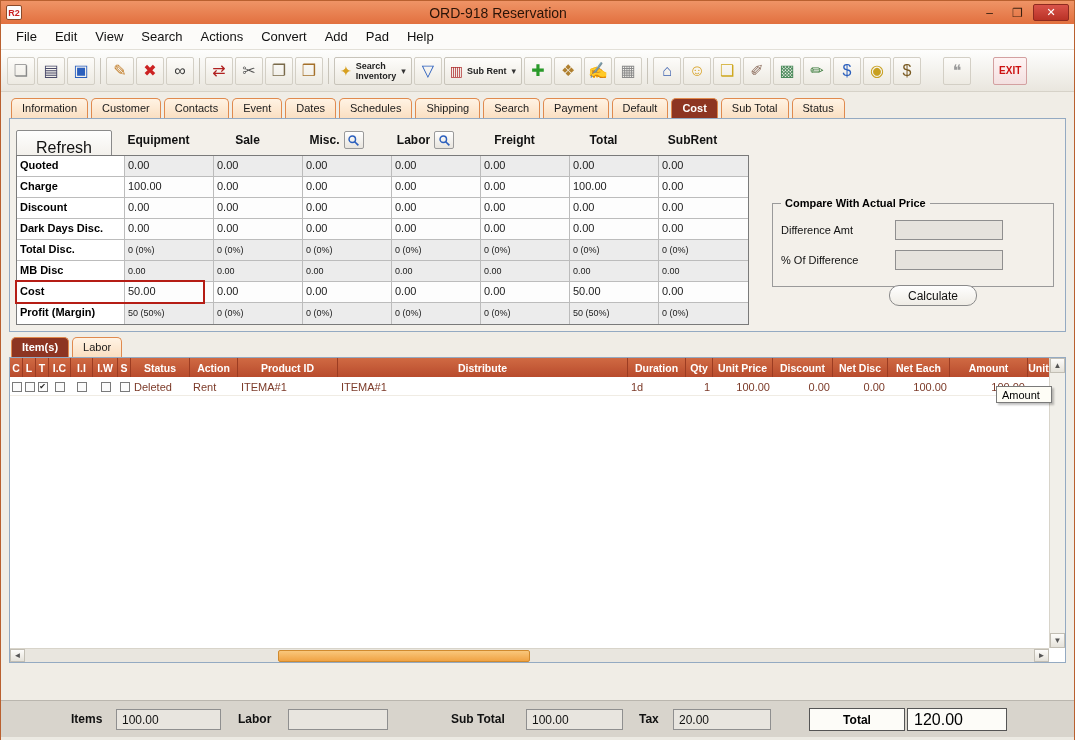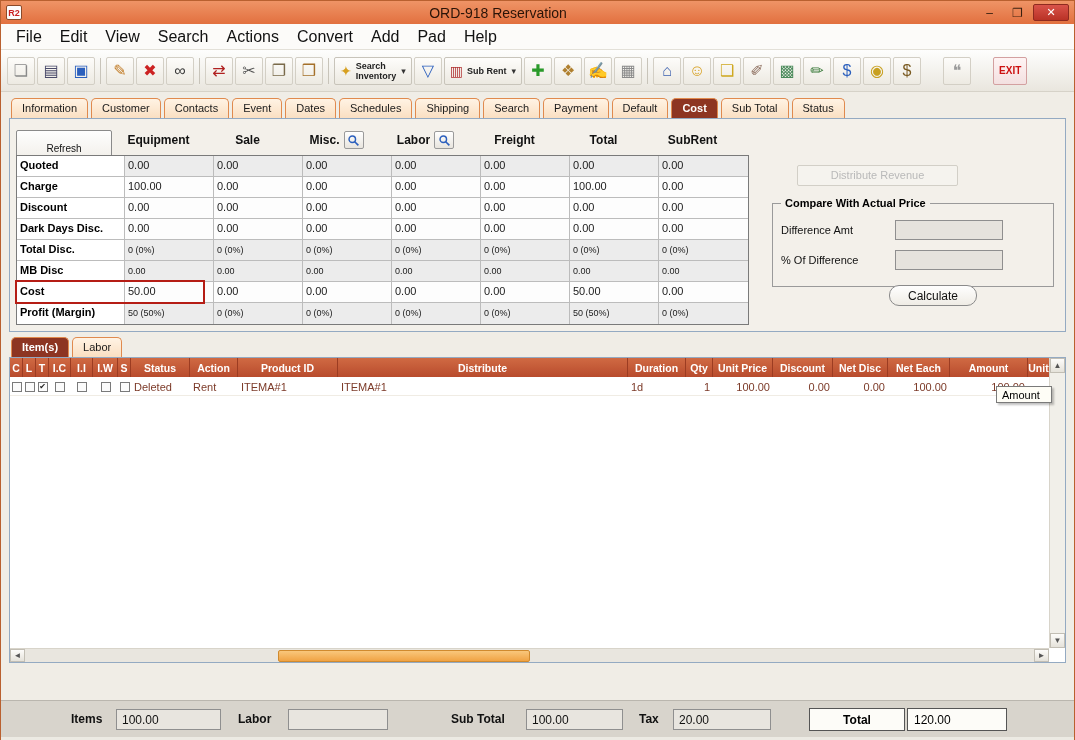--- a/index.html
+++ b/index.html
@@ -9,41 +9,41 @@
   
   .titlebar { height: 23px; background: linear-gradient(#ef9466, #e2703f); display: flex; align-items: center; padding: 0 5px; flex: 0 0 auto; }
   .app-icon { width: 16px; height: 15px; background: #fdfdfd; border: 1px solid #8a4a2a; border-radius: 2px; font-size: 9px; font-weight: bold; color: #c22; display: flex; align-items: center; justify-content: center; }
   .titletext { flex: 1; text-align: center; font-size: 14px; color: #2a1408; }
   .winbtn { width: 25px; height: 17px; display: flex; align-items: center; justify-content: center; font-size: 12px; color: #3a2010; margin-left: 3px; cursor: default; }
   .winbtn.max { border: 0px; }
   .winbtn.close { width: 36px; background: linear-gradient(#d9534a, #b93226); color: #fff; border: 1px solid #8e2a1f; border-radius: 2px; font-size: 11px; }
 
   
   .menubar { height: 26px; background: #fcfbf9; border-bottom: 1px solid #e3e0d8; display: flex; align-items: center; padding-left: 6px; flex: 0 0 auto; }
-  .menu-item { font-size: 16px; color: #111; padding: 4px 9px; }
+  .menu-item { font-size: 13px; color: #111; padding: 4px 9px; }
 
   
   .toolbar { height: 42px; background: linear-gradient(#fefefd, #e9e6de); border-bottom: 1px solid #d6d2c8; display: flex; align-items: center; padding: 0 6px; gap: 2px; flex: 0 0 auto; }
   .tb-btn { width: 28px; height: 28px; display: flex; align-items: center; justify-content: center; font-size: 16px; border: 1px solid #d3cfc5; border-radius: 2px; background: linear-gradient(#fdfcfa, #edeae2); cursor: default; }
   .tb-sep { width: 1px; height: 26px; background: #c8c4ba; margin: 0 3px; }
   .tb-gap { width: 18px; }
   .tb-labeled { height: 28px; display: flex; align-items: center; gap: 4px; border: 1px solid #c8c4ba; border-radius: 2px; background: linear-gradient(#fefdfb, #ece9e1); padding: 1px 5px; cursor: default; }
   .tb-labeled .glyph { font-size: 14px; }
   .tb-label { font-size: 9px; font-weight: bold; color: #222; line-height: 10px; text-align: left; }
   .tb-dd { font-size: 9px; color: #333; margin-left: 1px; }
   .tb-exit { height: 28px; display: flex; align-items: center; justify-content: center; padding: 0 5px; border: 1px solid #d3a0a0; border-radius: 2px; background: linear-gradient(#fff4f4, #f3e0e0); color: #c11; font-weight: bold; font-size: 10px; cursor: default; }
 
   
   .tabstrip { height: 26px; display: flex; align-items: flex-end; gap: 3px; padding: 4px 0 0 10px; flex: 0 0 auto; }
   .tab { padding: 3px 10px 4px; font-size: 11px; color: #1a1a1a; background: linear-gradient(#fff3e4, #fadfc2); border: 1px solid #e08a4e; border-bottom: none; border-radius: 5px 5px 0 0; cursor: default; white-space: nowrap; }
   .tab.active { background: #8d3522; color: #fff; font-weight: bold; }
 
   
   .cost-panel { margin: 0 8px; height: 214px; border: 1px solid #94aac2; background: #f3f0ea; position: relative; flex: 0 0 auto; }
-  .refresh-btn { position: absolute; left: 6px; top: 11px; width: 96px; height: 36px; background: linear-gradient(#fefefe, #efece5); border: 1px solid #8a8a8a; border-radius: 2px; font-size: 10px; color: #111; cursor: default; font-family: "Liberation Sans", sans-serif; }
+  .refresh-btn { position: absolute; left: 6px; top: 11px; width: 96px; height: 36px; background: linear-gradient(#fefefe, #efece5); border: 1px solid #8a8a8a; border-radius: 2px; font-size: 16px; color: #111; cursor: default; font-family: "Liberation Sans", sans-serif; }
   .cost-hdr { position: absolute; left: 104px; top: 12px; display: flex; }
   .col-hdr { width: 89px; display: flex; align-items: center; justify-content: center; gap: 4px; font-size: 12px; font-weight: bold; color: #111; }
   .mag-btn { width: 20px; height: 18px; border: 1px solid #9a9a9a; border-radius: 2px; background: linear-gradient(#fff, #e8e5de); display: flex; align-items: center; justify-content: center; padding: 0; cursor: default; }
   .cost-grid { position: absolute; left: 6px; top: 36px; border: 1px solid #7a7a7a; background: #fff; }
   .grid-row { display: flex; }
   .cell { height: 21px; border-right: 1px solid #bcbcbc; border-bottom: 1px solid #bcbcbc; font-size: 11px; padding: 3px 3px 0; overflow: hidden; white-space: nowrap; }
   .grid-row:last-child .cell { border-bottom: none; }
   .cell:last-child { border-right: none; }
   .row-label { width: 108px; font-weight: bold; background: #fff; color: #000; }
   .val { width: 89px; color: #1a1a1a; background: #fdfdfd; }
@@ -82,21 +82,21 @@
   .hscroll { position: absolute; left: 0; right: 16px; bottom: 0; height: 14px; background: #e9e6df; border-top: 1px solid #d8d4ca; }
   .hscroll .arr { position: absolute; top: 0; width: 15px; height: 13px; background: linear-gradient(#fdfcfa, #e5e2da); border: 1px solid #c2beb4; font-size: 8px; color: #555; display: flex; align-items: center; justify-content: center; }
   .hscroll .left { left: 0; } .hscroll .right { right: 0; }
   .hthumb { position: absolute; left: 268px; top: 1px; width: 252px; height: 12px; background: linear-gradient(#f9c77c, #f0a344); border: 1px solid #d08a2e; border-radius: 2px; }
 
   
   .totals { height: 37px; background: #d8d4cc; border-top: 1px solid #bab6ae; position: relative; flex: 0 0 auto; margin-top: 37px; }
   .t-label { position: absolute; top: 11px; font-size: 12px; font-weight: bold; color: #111; }
   .t-field { position: absolute; top: 8px; height: 21px; background: #e8e5df; border: 1px solid #8f8f8f; font-size: 12px; color: #111; display: flex; align-items: center; padding-left: 5px; }
   .total-label-box { position: absolute; left: 808px; top: 7px; width: 96px; height: 23px; background: #fdfcf8; border: 1px solid #555; font-size: 12px; font-weight: bold; color: #000; display: flex; align-items: center; justify-content: center; }
-  .total-value-box { position: absolute; left: 906px; top: 7px; width: 100px; height: 23px; background: #fdfcf8; border: 1px solid #555; font-size: 12px; color: #000; display: flex; align-items: center; padding-left: 6px; }
+  .total-value-box { position: absolute; left: 906px; top: 7px; width: 100px; height: 23px; background: #fdfcf8; border: 1px solid #555; font-size: 16px; color: #000; display: flex; align-items: center; padding-left: 6px; }
 
   
   .statusbar { height: 30px; padding: 3px; flex: 0 0 auto; background: #eceae3; }
   .status-inner { height: 22px; background: #f6f4ee; border: 1px solid; border-color: #9a9a9a #ffffff #ffffff #9a9a9a; }
   .bottom-edge { height: 6px; background: #6b6b6b; flex: 0 0 auto; }
 </style>
 </head>
 <body>
 
 <div class="window">
@@ -300,21 +300,20 @@
           <div class="cell val">50 (50%)</div>
           <div class="cell val">0 (0%)</div>
           <div class="cell val">0 (0%)</div>
           <div class="cell val">0 (0%)</div>
           <div class="cell val">0 (0%)</div>
           <div class="cell val">50 (50%)</div>
           <div class="cell val">0 (0%)</div>
         </div>
       </div>
     <div class="cost-highlight"></div>
-    <div class="distribute-btn">Distribute Revenue</div>
     <div class="compare-box">
       <div class="compare-legend">Compare With Actual Price</div>
       <div class="compare-row r1">
         <span class="compare-label">% Of Difference</span>
         <span class="compare-input"></span>
       </div>
       <div class="compare-row r0">
         <span class="compare-label">Difference Amt</span>
         <span class="compare-input"></span>
       </div>

